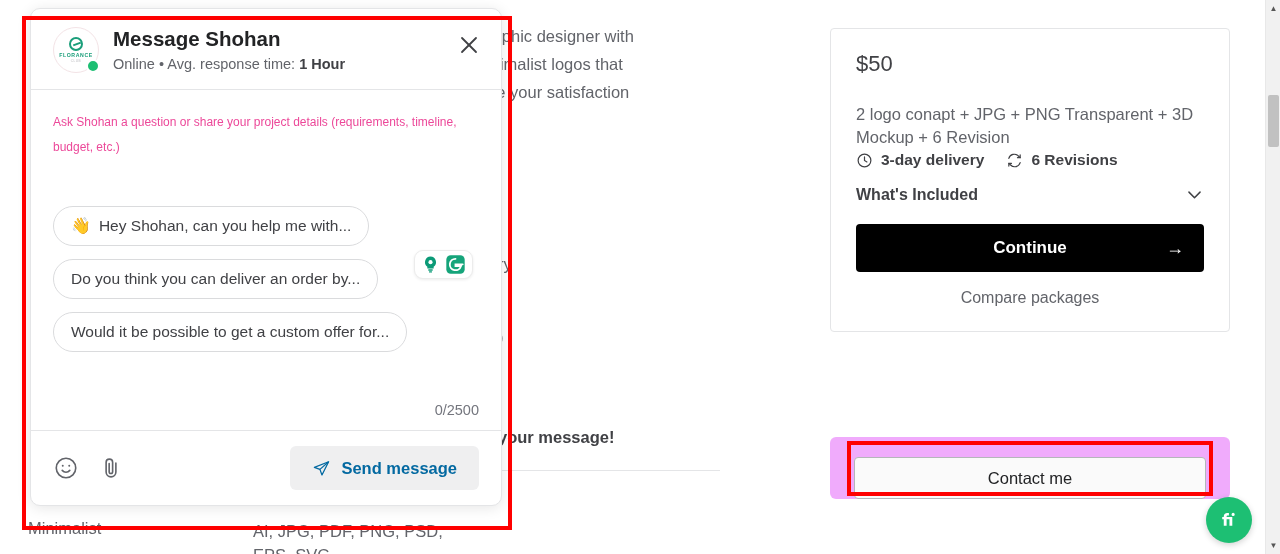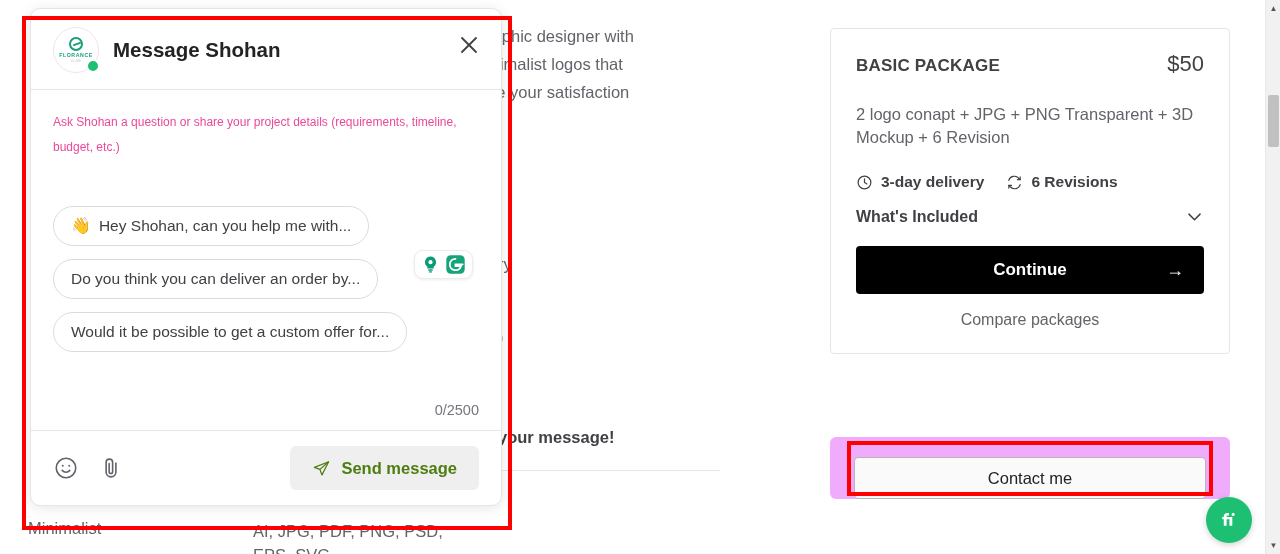--- a/index.html
+++ b/index.html
@@ -131,21 +131,21 @@
   }
 
   
   .modal-footer {
     flex: 0 0 auto; height: 74px;
     display: flex; align-items: center; padding: 0 22px;
   }
   .footer-icons { display: flex; align-items: center; gap: 19px; }
   .ficon { width: 26px; height: 26px; color: #62646a; cursor: pointer; display:block; }
   .send-btn {
-    margin-left: auto; background: #efeff0; color: #4d7c0f;
+    margin-left: auto; background: #efeff0; color: #0369a1;
     border: none; border-radius: 6px; padding: 0 22px; height: 44px;
     font-size: 16.5px; font-weight: bold;
     display: flex; align-items: center; gap: 10px; cursor: default;
     font-family: "Liberation Sans", sans-serif;
   }
   .send-btn svg { width: 19px; height: 19px; }
 
   
   .pkg-card {
     position: absolute; left: 830px; top: 28px; width: 400px;
@@ -162,21 +162,21 @@
   .pkg-tab:last-child { border-right: none; }
   .pkg-tab.active {
     background: #ffffff; color: #222325; font-weight: bold;
     border-bottom: 3px solid #222325;
   }
   .pkg-content { padding: 22px 25px 24px 25px; }
   .pkg-row1 { display: flex; align-items: baseline; justify-content: space-between; }
   .pkg-name { font-size: 17px; font-weight: bold; color: #404145; letter-spacing: 0.2px; }
   .pkg-price { font-size: 22px; color: #404145; }
   .pkg-desc { margin-top: 26px; font-size: 16.5px; color: #62646a; line-height: 23px; }
-  .pkg-meta { margin-top: 24px; display: flex; align-items: center; gap: 22px; }
+  .pkg-meta { margin-top: 2px; display: flex; align-items: center; gap: 22px; }
   .meta-item { display: flex; align-items: center; gap: 8px; font-size: 15.5px; font-weight: bold; color: #404145; }
   .meta-item svg { width: 17px; height: 17px; color:#404145; }
   .whats-included {
     margin-top: 16px; display: flex; align-items: center; justify-content: space-between;
     font-size: 16px; font-weight: bold; color: #404145; cursor: pointer;
   }
   .whats-included svg { width: 19px; height: 19px; }
   .continue-btn {
     margin-top: 20px; width: 100%; height: 48px; background: #000000; color: #fff;
     border: none; border-radius: 4px; position: relative; cursor: pointer;
@@ -259,20 +259,26 @@
         <div class="avatar">
           <span class="mark"></span>
           <span class="brand">FLORANCE</span>
           <span class="brand2">CLUB</span>
         </div>
         <span class="online-dot"></span>
       </div>
 
       <div class="head-text">
         <div class="head-title">Message Shohan</div>
+        <div class="head-sub">
+          <span>Online</span>
+          <span>•</span>
+          <span>Avg. response time:</span>
+          <b>1 Hour</b>
+        </div>
       </div>
 
       <button class="close-btn">
         <svg viewBox="0 0 24 24" width="24" height="24" fill="none" stroke="currentColor" stroke-width="1.8" stroke-linecap="round">
           <line x1="5" y1="5" x2="19" y2="19"></line>
           <line x1="19" y1="5" x2="5" y2="19"></line>
         </svg>
       </button>
     </div>
 
@@ -326,21 +332,20 @@
           <path d="M10 13.1L21 3.5"></path>
         </svg>
         <span>Send message</span>
       </button>
     </div>
   </div>
 
   <div class="pkg-card">
     <div class="pkg-content">
       <div class="pkg-row1">
-        <span class="pkg-name">BASIC PACKAGE</span>
         <span class="pkg-price">$50</span>
       </div>
       <div class="pkg-desc">2 logo conapt + JPG + PNG Transparent + 3D Mockup + 6 Revision</div>
       <div class="pkg-meta">
         <div class="meta-item">
           <svg viewBox="0 0 24 24" fill="none" stroke="currentColor" stroke-width="1.7">
             <circle cx="12" cy="12" r="9"></circle>
             <path d="M12 6.8V12l3.4 2" stroke-linecap="round"></path>
           </svg>
           <span>3-day delivery</span>

